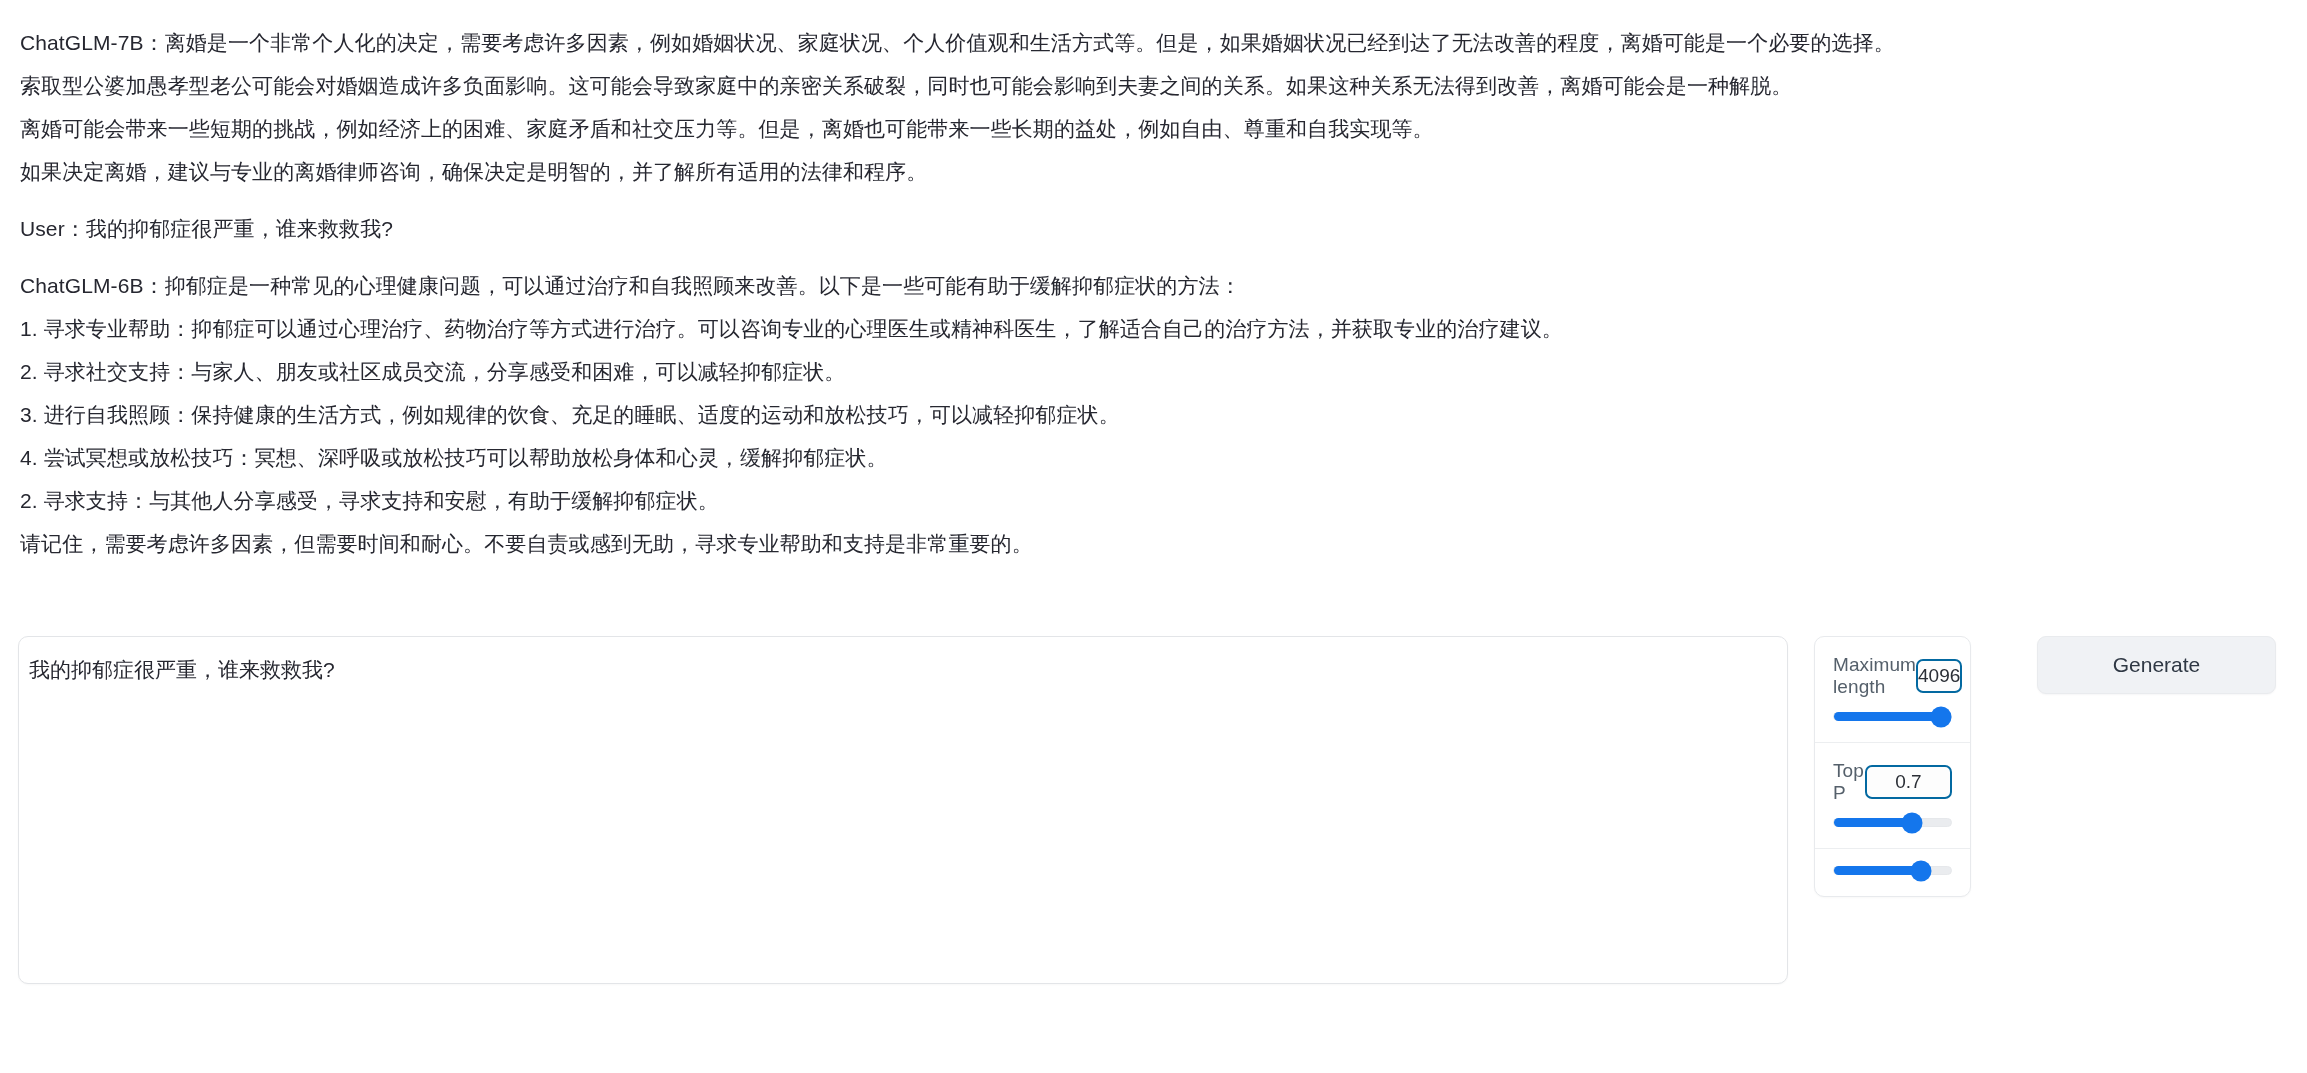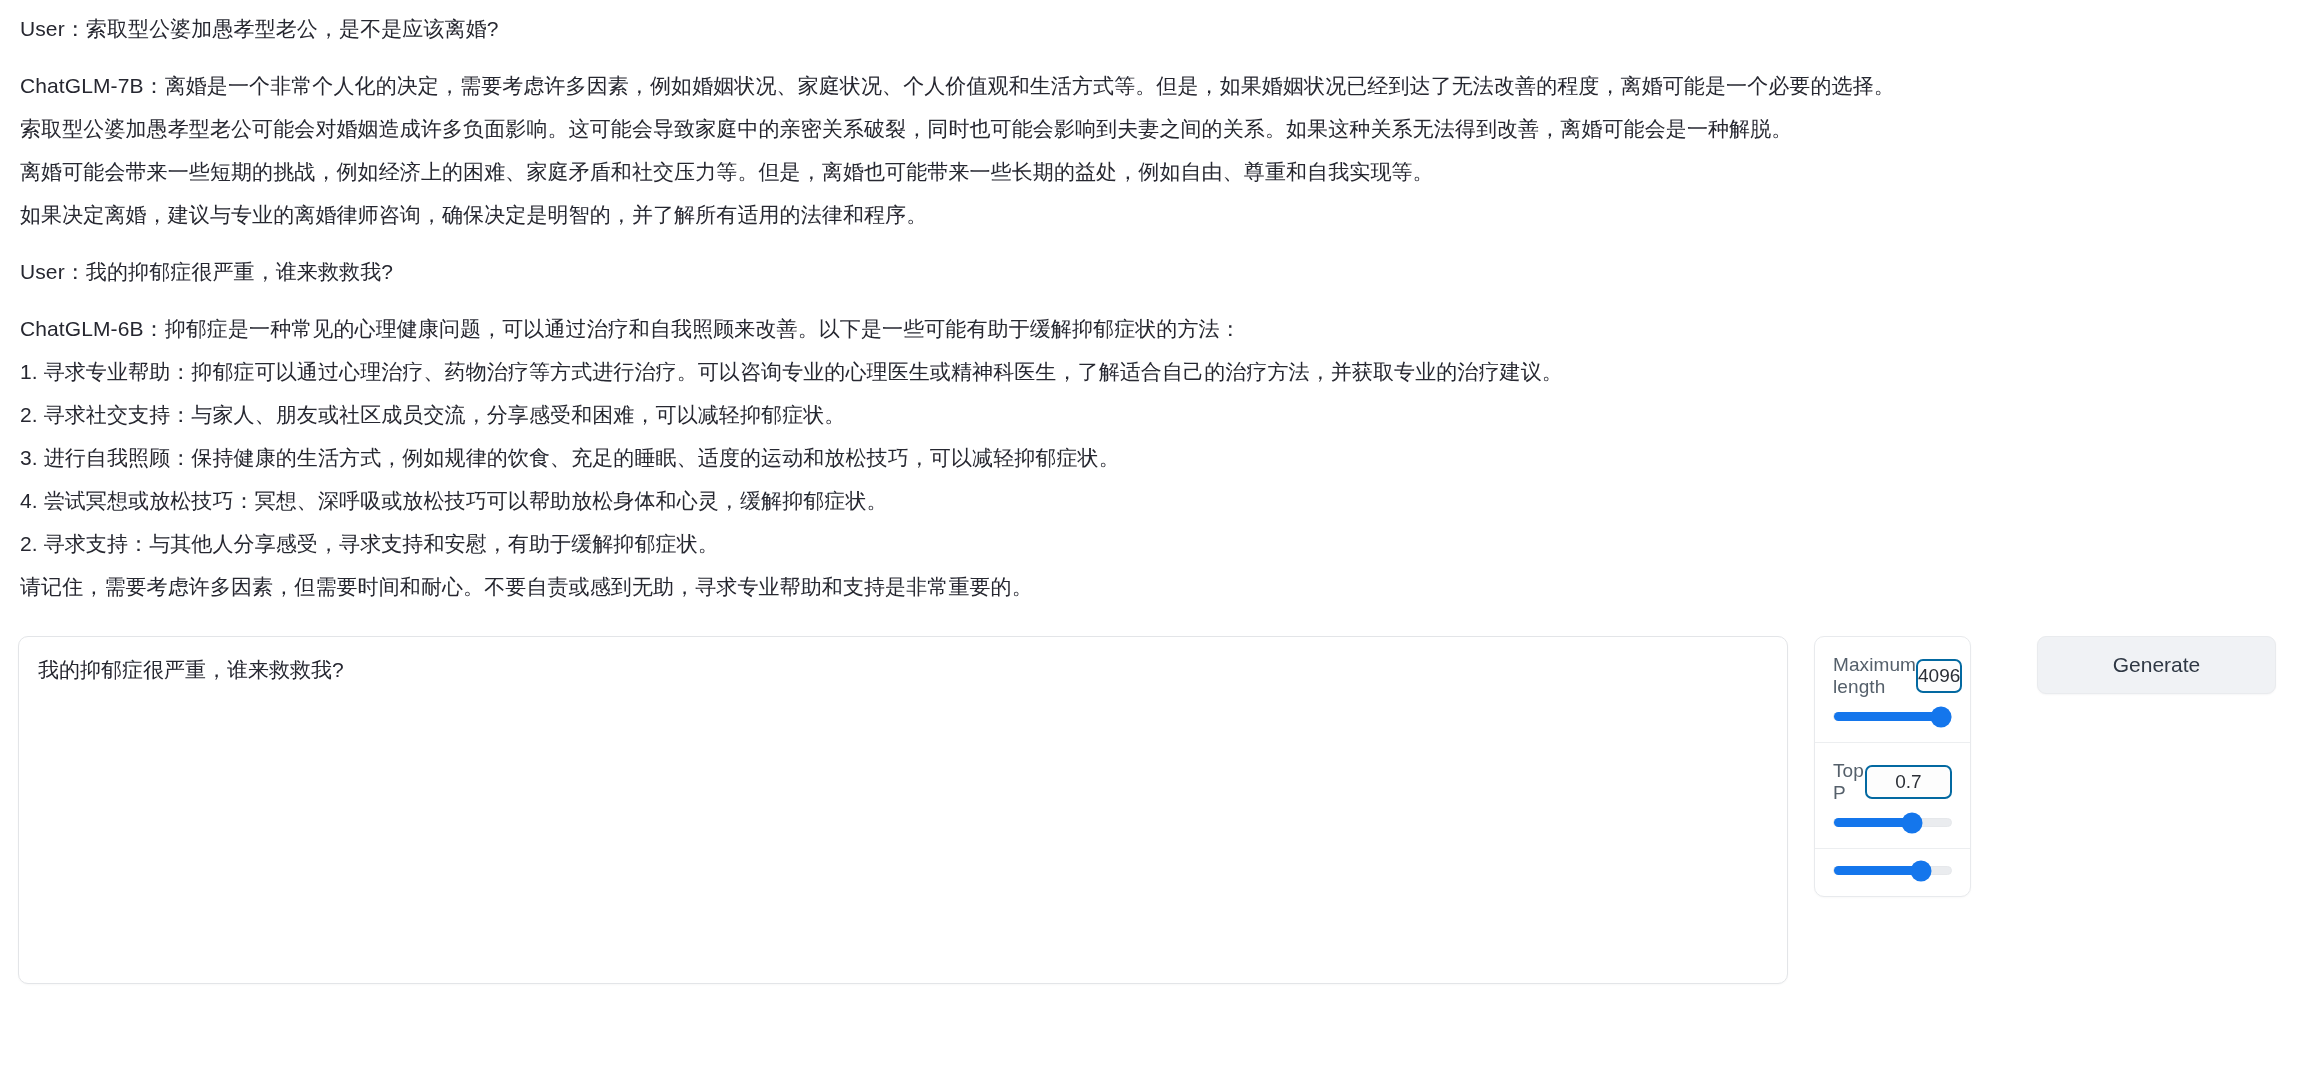--- a/index.html
+++ b/index.html
@@ -49,21 +49,21 @@
     padding: 0 18px 0 18px;
   }
 
   #prompt-textarea-wrap {
     flex: 0 0 1770px;
     width: 1770px;
     height: 348px;
     background: #ffffff;
     border: 1px solid #e3e5e8;
     border-radius: 10px;
-    padding: 18px 19px;
+    padding: 18px 10px;
     box-shadow: 0 1px 2px rgba(16,24,40,0.03);
   }
   #prompt-textarea {
     width: 100%;
     height: 100%;
     border: none;
     outline: none;
     resize: none;
     font-family: "Liberation Sans", "DejaVu Sans", sans-serif;
     font-size: 21px;
@@ -160,21 +160,20 @@
     align-items: center;
     justify-content: center;
     box-shadow: 0 1px 2px rgba(16,24,40,0.04);
     margin-left: 40px;
   }
 </style>
 </head>
 <body>
 
 <div id="chat-transcript">
-  <p class="chat-line">User：索取型公婆加愚孝型老公，是不是应该离婚?</p>
   <div class="chat-gap"></div>
   <p class="chat-line">ChatGLM-7B：离婚是一个非常个人化的决定，需要考虑许多因素，例如婚姻状况、家庭状况、个人价值观和生活方式等。但是，如果婚姻状况已经到达了无法改善的程度，离婚可能是一个必要的选择。</p>
   <p class="chat-line">索取型公婆加愚孝型老公可能会对婚姻造成许多负面影响。这可能会导致家庭中的亲密关系破裂，同时也可能会影响到夫妻之间的关系。如果这种关系无法得到改善，离婚可能会是一种解脱。</p>
   <p class="chat-line">离婚可能会带来一些短期的挑战，例如经济上的困难、家庭矛盾和社交压力等。但是，离婚也可能带来一些长期的益处，例如自由、尊重和自我实现等。</p>
   <p class="chat-line">如果决定离婚，建议与专业的离婚律师咨询，确保决定是明智的，并了解所有适用的法律和程序。</p>
   <div class="chat-gap"></div>
   <p class="chat-line">User：我的抑郁症很严重，谁来救救我?</p>
   <div class="chat-gap"></div>
   <p class="chat-line">ChatGLM-6B：抑郁症是一种常见的心理健康问题，可以通过治疗和自我照顾来改善。以下是一些可能有助于缓解抑郁症状的方法：</p>
   <p class="chat-line">1. 寻求专业帮助：抑郁症可以通过心理治疗、药物治疗等方式进行治疗。可以咨询专业的心理医生或精神科医生，了解适合自己的治疗方法，并获取专业的治疗建议。</p>

